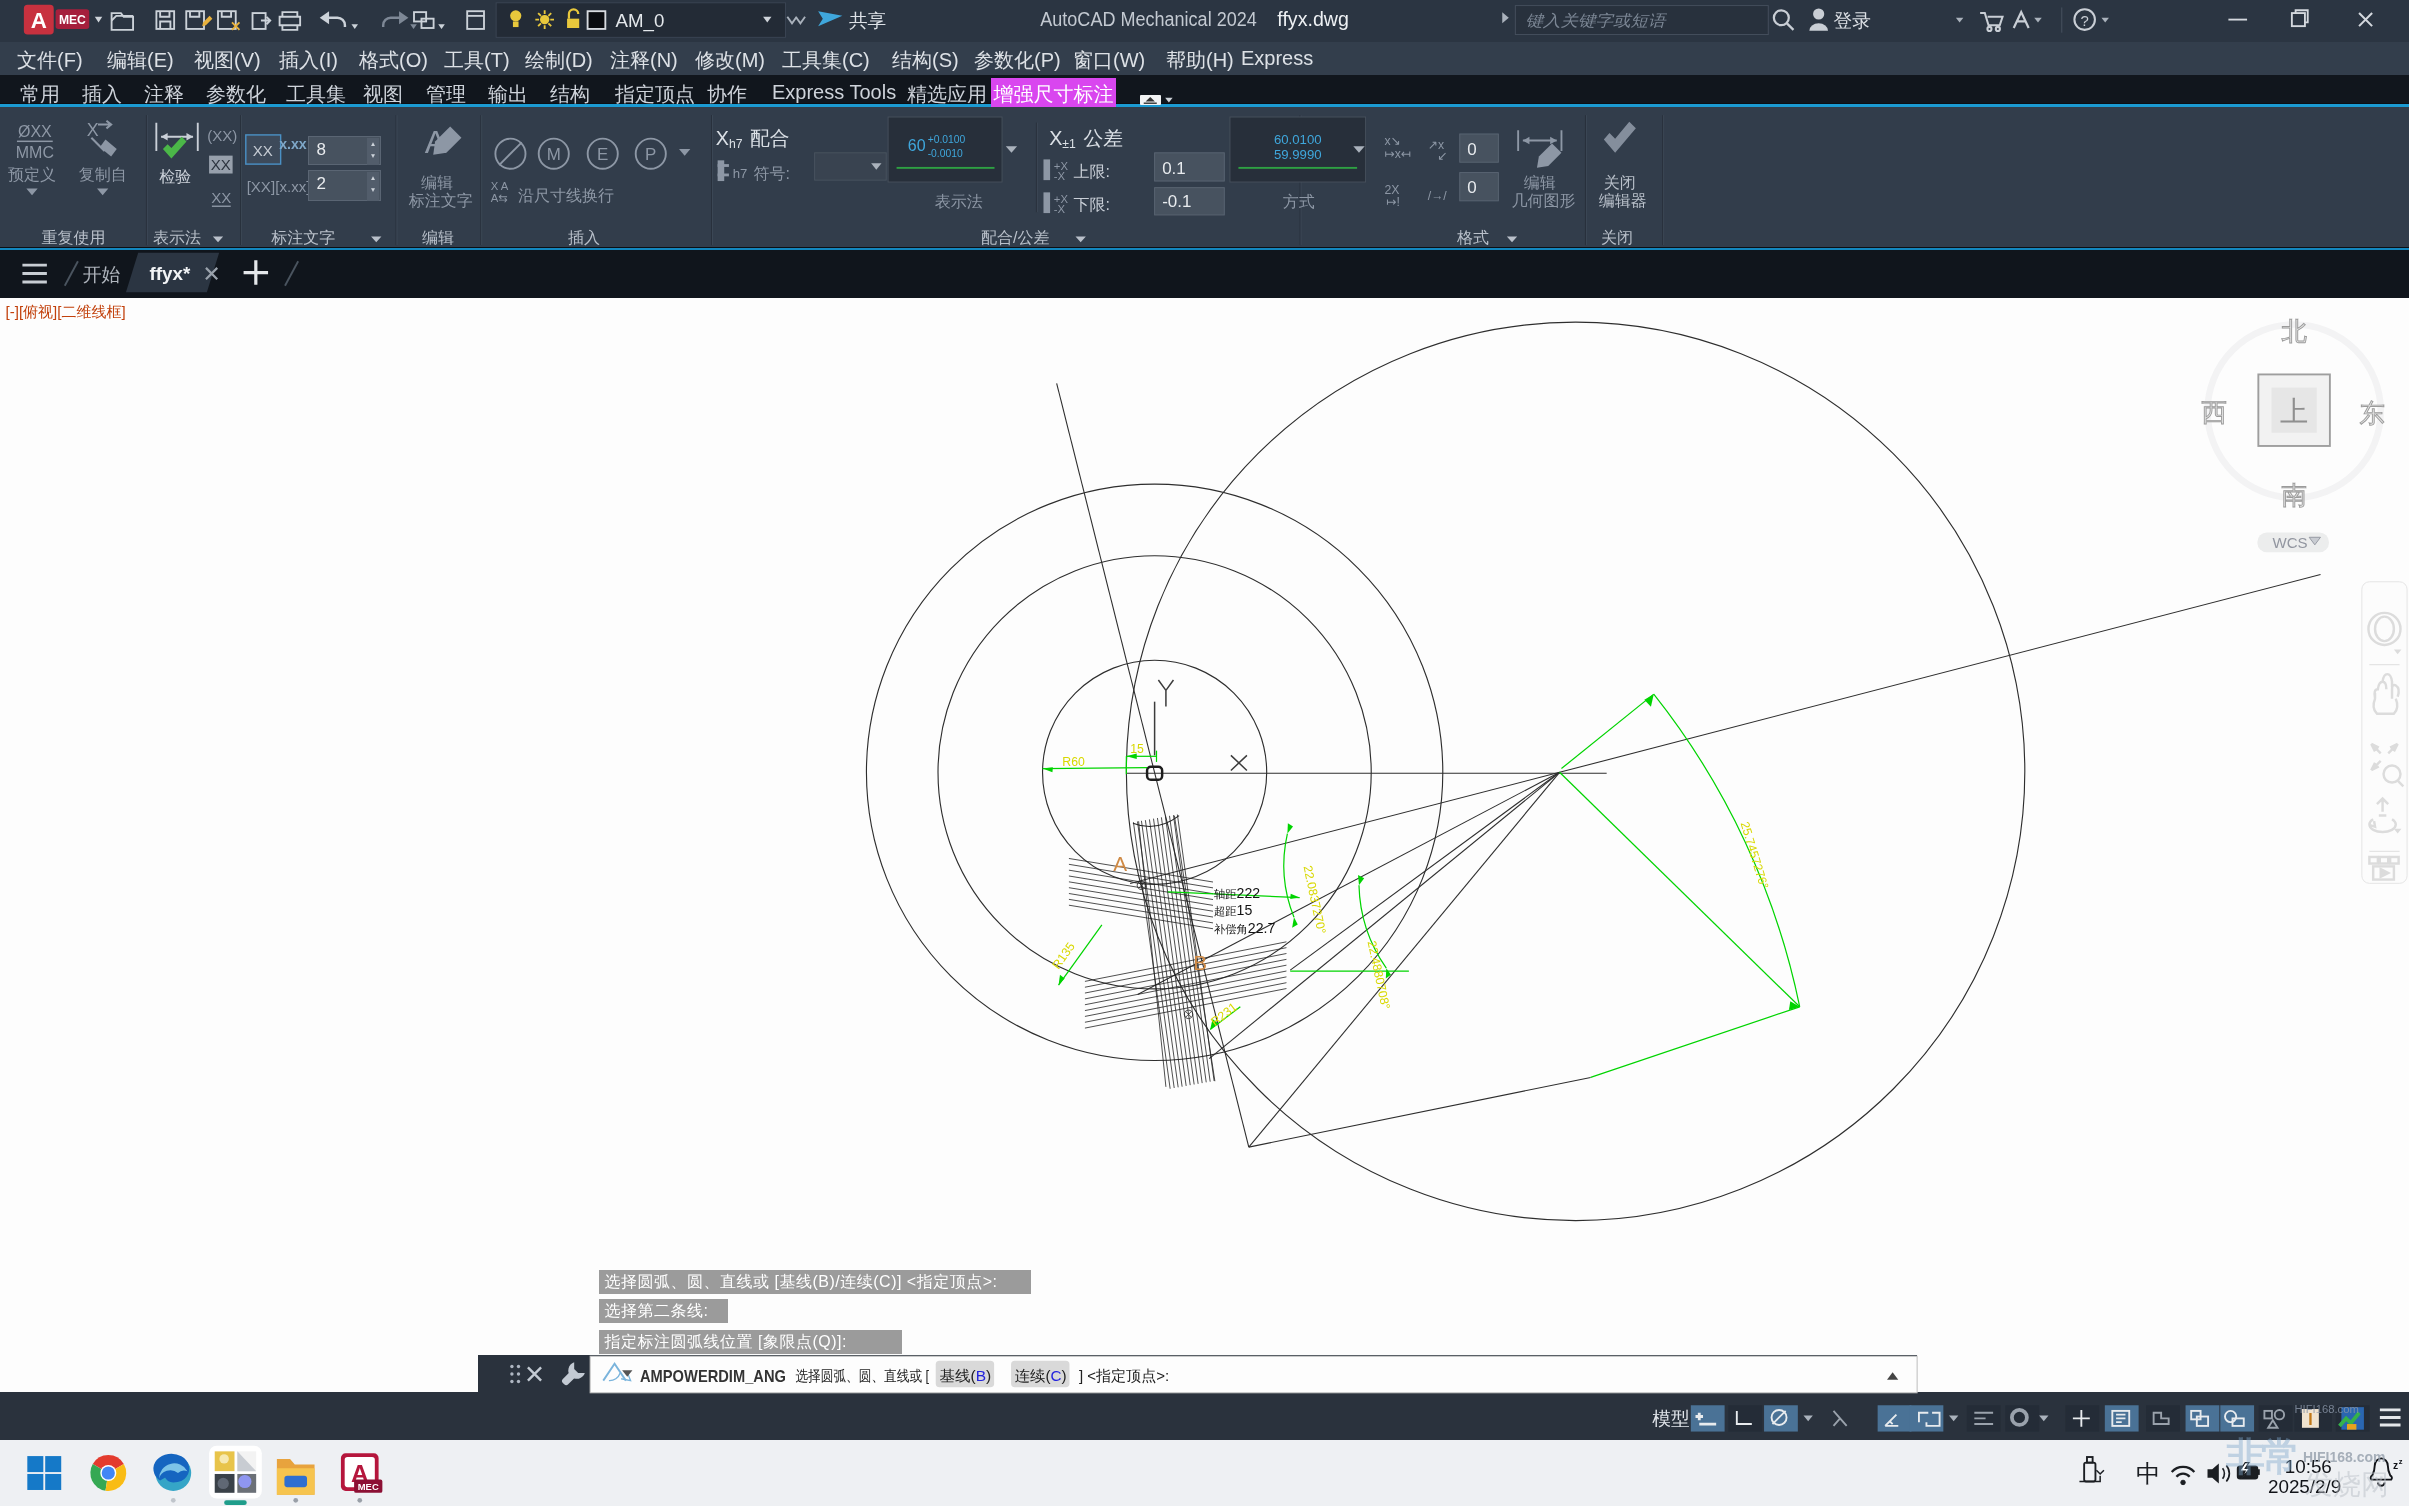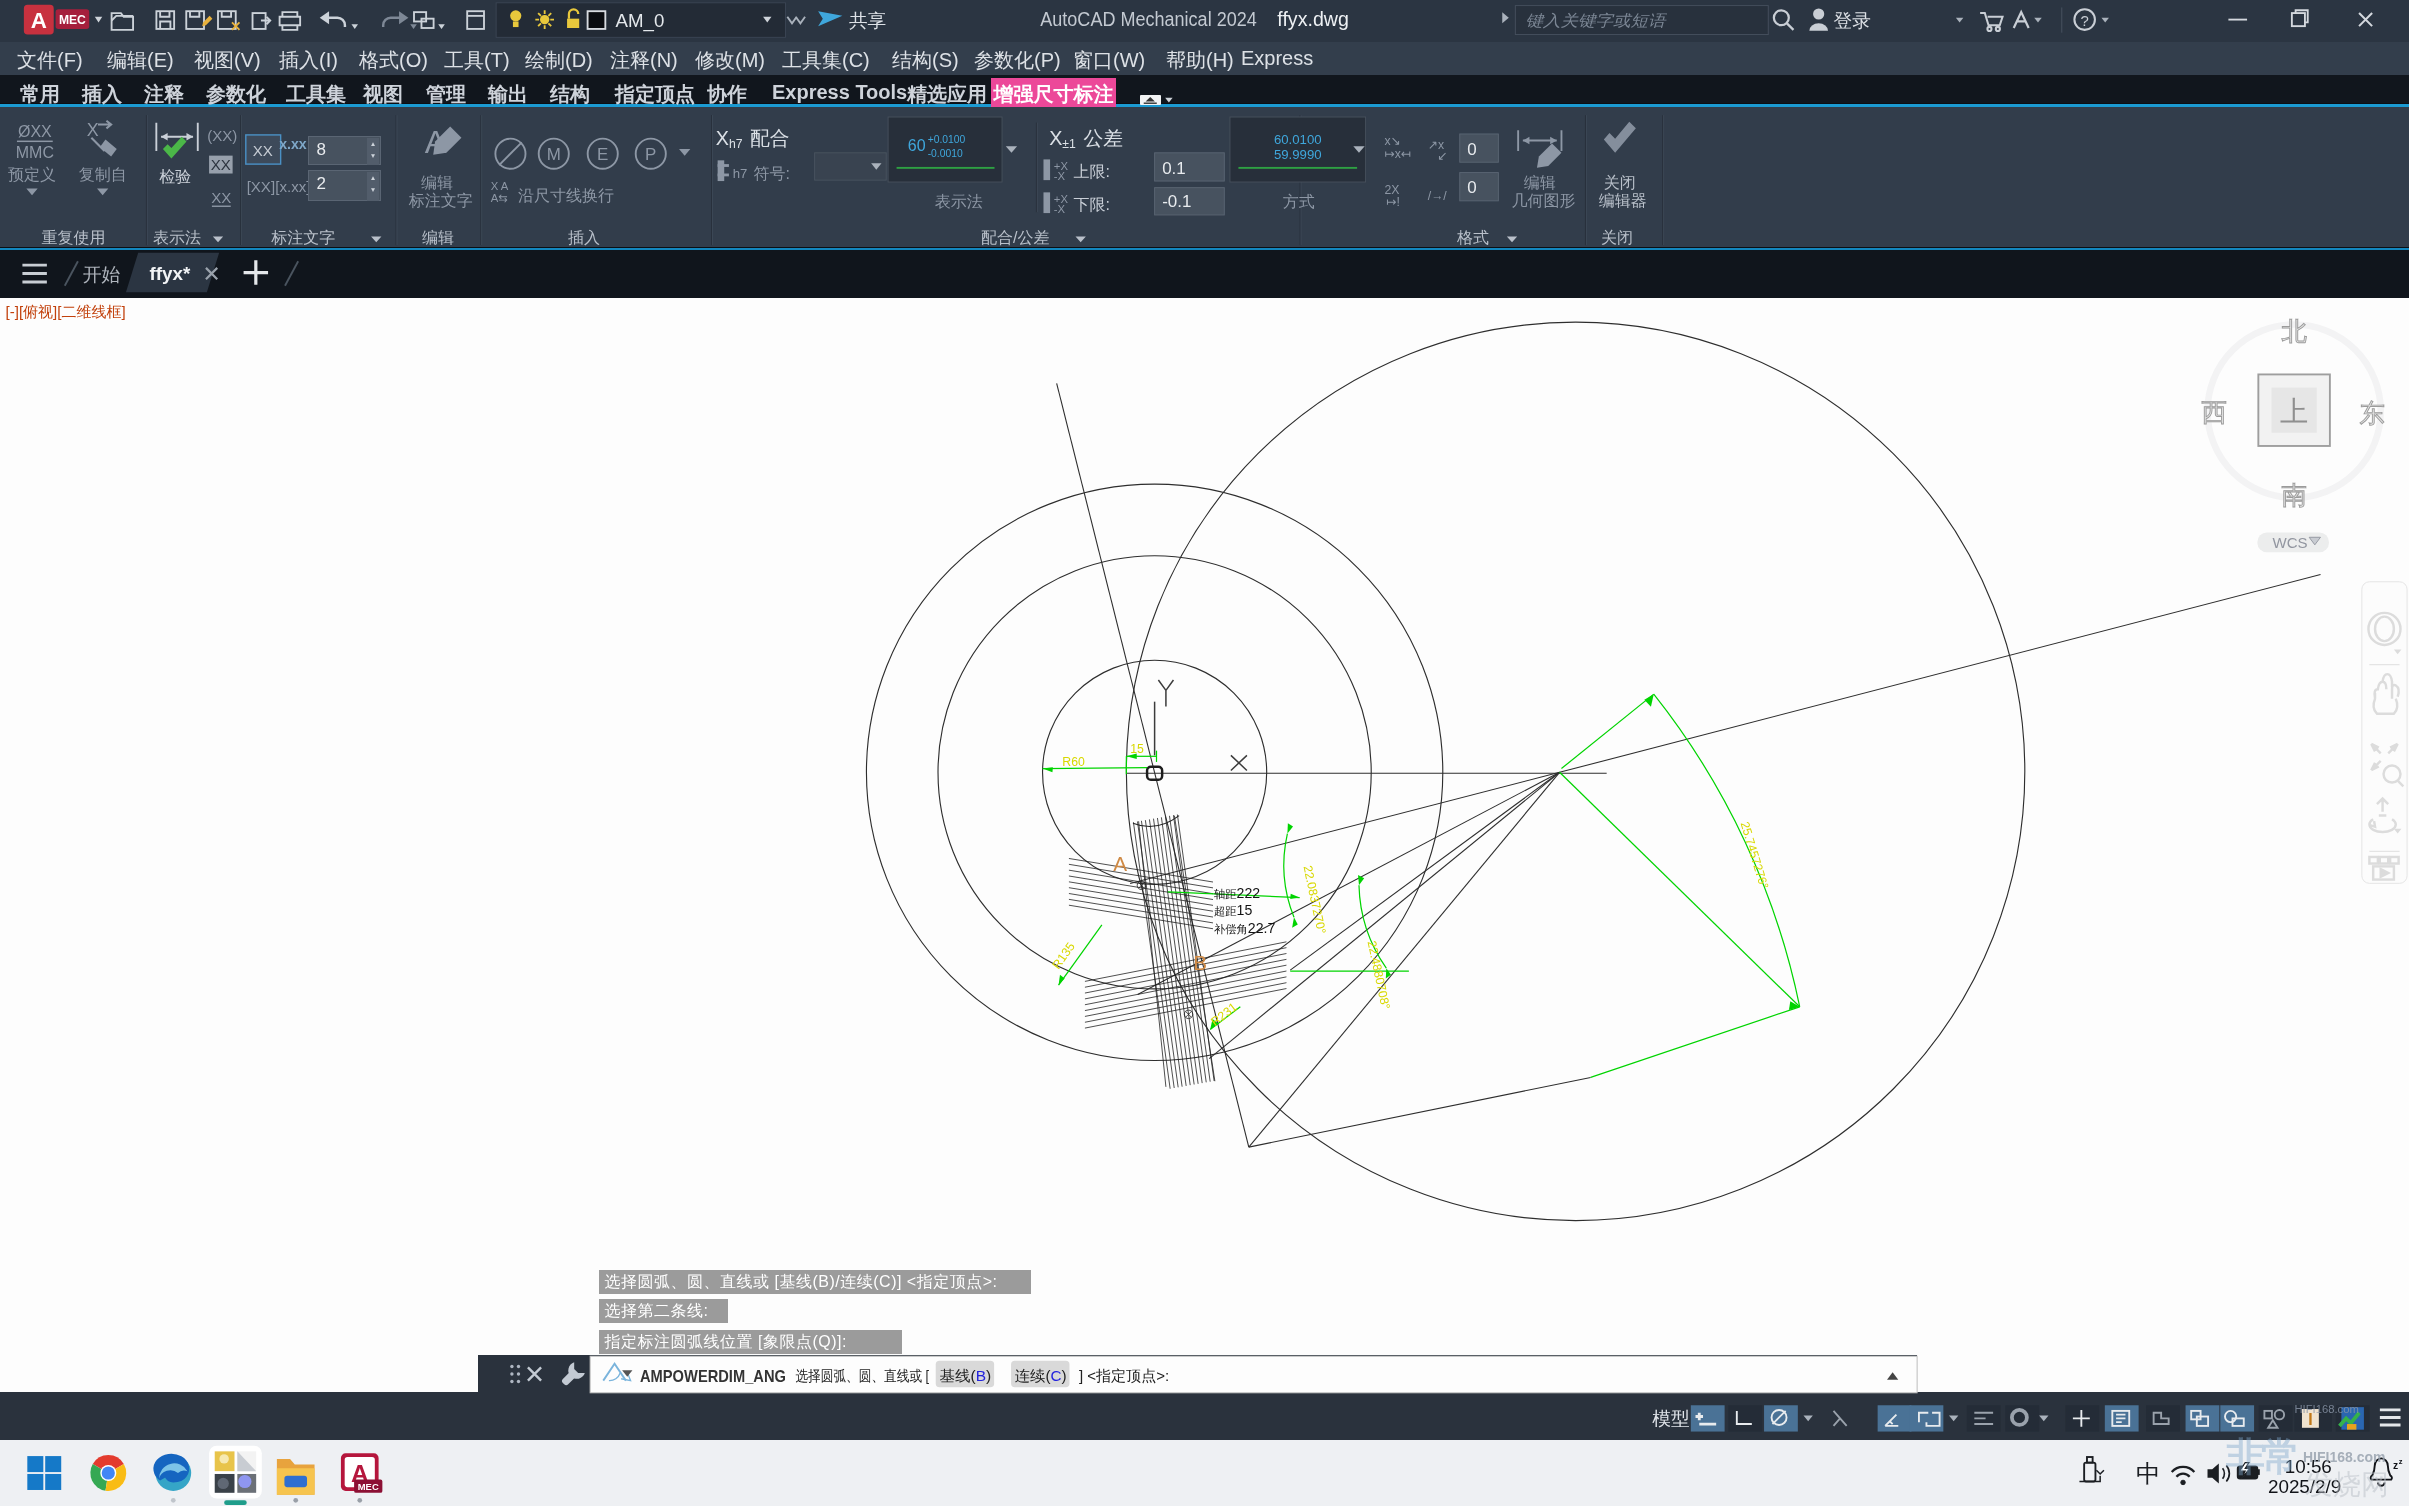--- a/index.html
+++ b/index.html
@@ -10,21 +10,21 @@
 #menubar{left:0;top:42px;width:2410px;height:33px;background:#333e4c;}
 #tabsrow{left:0;top:75px;width:2410px;height:28px;background:#11161d;}
 #blueline{left:0;top:104px;width:2410px;height:3.8px;background:#1b9ad2;}
 #ribbon{left:0;top:107px;width:2410px;height:140px;background:#323d4b;}
 #ribbonline{left:0;top:248px;width:2410px;height:2.8px;background:#1286bd;}
 #filebar{left:0;top:250px;width:2410px;height:48px;background:#10151c;}
 #canvas{left:0;top:298px;width:2410px;height:1095px;background:#fdfdfd;}
 #statusbar{left:0;top:1392px;width:2410px;height:48px;background:#2a323d;}
 #taskbar{left:0;top:1440px;width:2410px;height:67px;background:#eef0f3;}
 .mi{position:absolute;top:4.7px;color:#dde1e6;font-size:20px;white-space:nowrap;}
-.tb{position:absolute;top:2.8px;color:#ced3da;font-size:20px;white-space:nowrap;font-weight:bold;}
+.tb{position:absolute;top:2.8px;color:#ced3da;font-size:20px;white-space:nowrap;}
 .inbox{position:absolute;background:#47525f;border:0.9px solid #5a6573;color:#e8ebee;font-size:17px;line-height:26px;padding-left:7.5px;}
 .spin{position:absolute;right:0.9px;top:0.9px;width:12.2px;height:100%;background:#525d6b;color:#cdd3da;font-size:6.6px;text-align:center;line-height:12.2px;}
 .prompt{position:absolute;background:#9b9b9b;color:#fff;font-size:16px;line-height:23.5px;padding:0 5.6px;white-space:nowrap;letter-spacing:0.5px;}
 svg text{font-family:"Liberation Sans",sans-serif;}
 </style></head>
 <body>
 <div id="scr">
 <div class="abs" id="titlebar"></div>
 <div class="abs" id="menubar"></div>
 <div class="abs" id="tabsrow"></div>
@@ -152,21 +152,21 @@
 <span class="tb" style="left:206px">参数化</span>
 <span class="tb" style="left:286px">工具集</span>
 <span class="tb" style="left:363px">视图</span>
 <span class="tb" style="left:426px">管理</span>
 <span class="tb" style="left:488px">输出</span>
 <span class="tb" style="left:550px">结构</span>
 <span class="tb" style="left:615px">指定顶点</span>
 <span class="tb" style="left:707px">协作</span>
 <span class="tb" style="left:772px">Express Tools</span>
 <span class="tb" style="left:907px">精选应用</span>
-<span class="tb" style="left:991px;top:0px;width:125px;height:29px;background:#ec4899;color:#fff;text-align:center;padding-top:2.8px;">增强尺寸标注</span>
+<span class="tb" style="left:991px;top:0px;width:125px;height:29px;background:#d946ef;color:#fff;text-align:center;padding-top:2.8px;">增强尺寸标注</span>
 <span style="position:absolute;left:1140px;top:17px;width:21px;height:10.4px;background:#f2f3f4;border-radius:0.9px;"></span>
 <svg style="position:absolute;left:1140px;top:17px" width="41" height="11.3" viewBox="0 0 44 12">
         <path d="M6 7 l5 -5 5 5 z" fill="#333"></path>
         <rect x="4" y="8" width="14" height="1.5" fill="#333"></rect>
         <path d="M27 3 l8 0 -4 5 z" fill="#cfd4da"></path>
       </svg>
 </div>
 
 <svg class="abs" style="left:0;top:115px" width="2410" height="134" viewBox="0 0 2559 142">
  <g fill="none" stroke="#272f3a">

